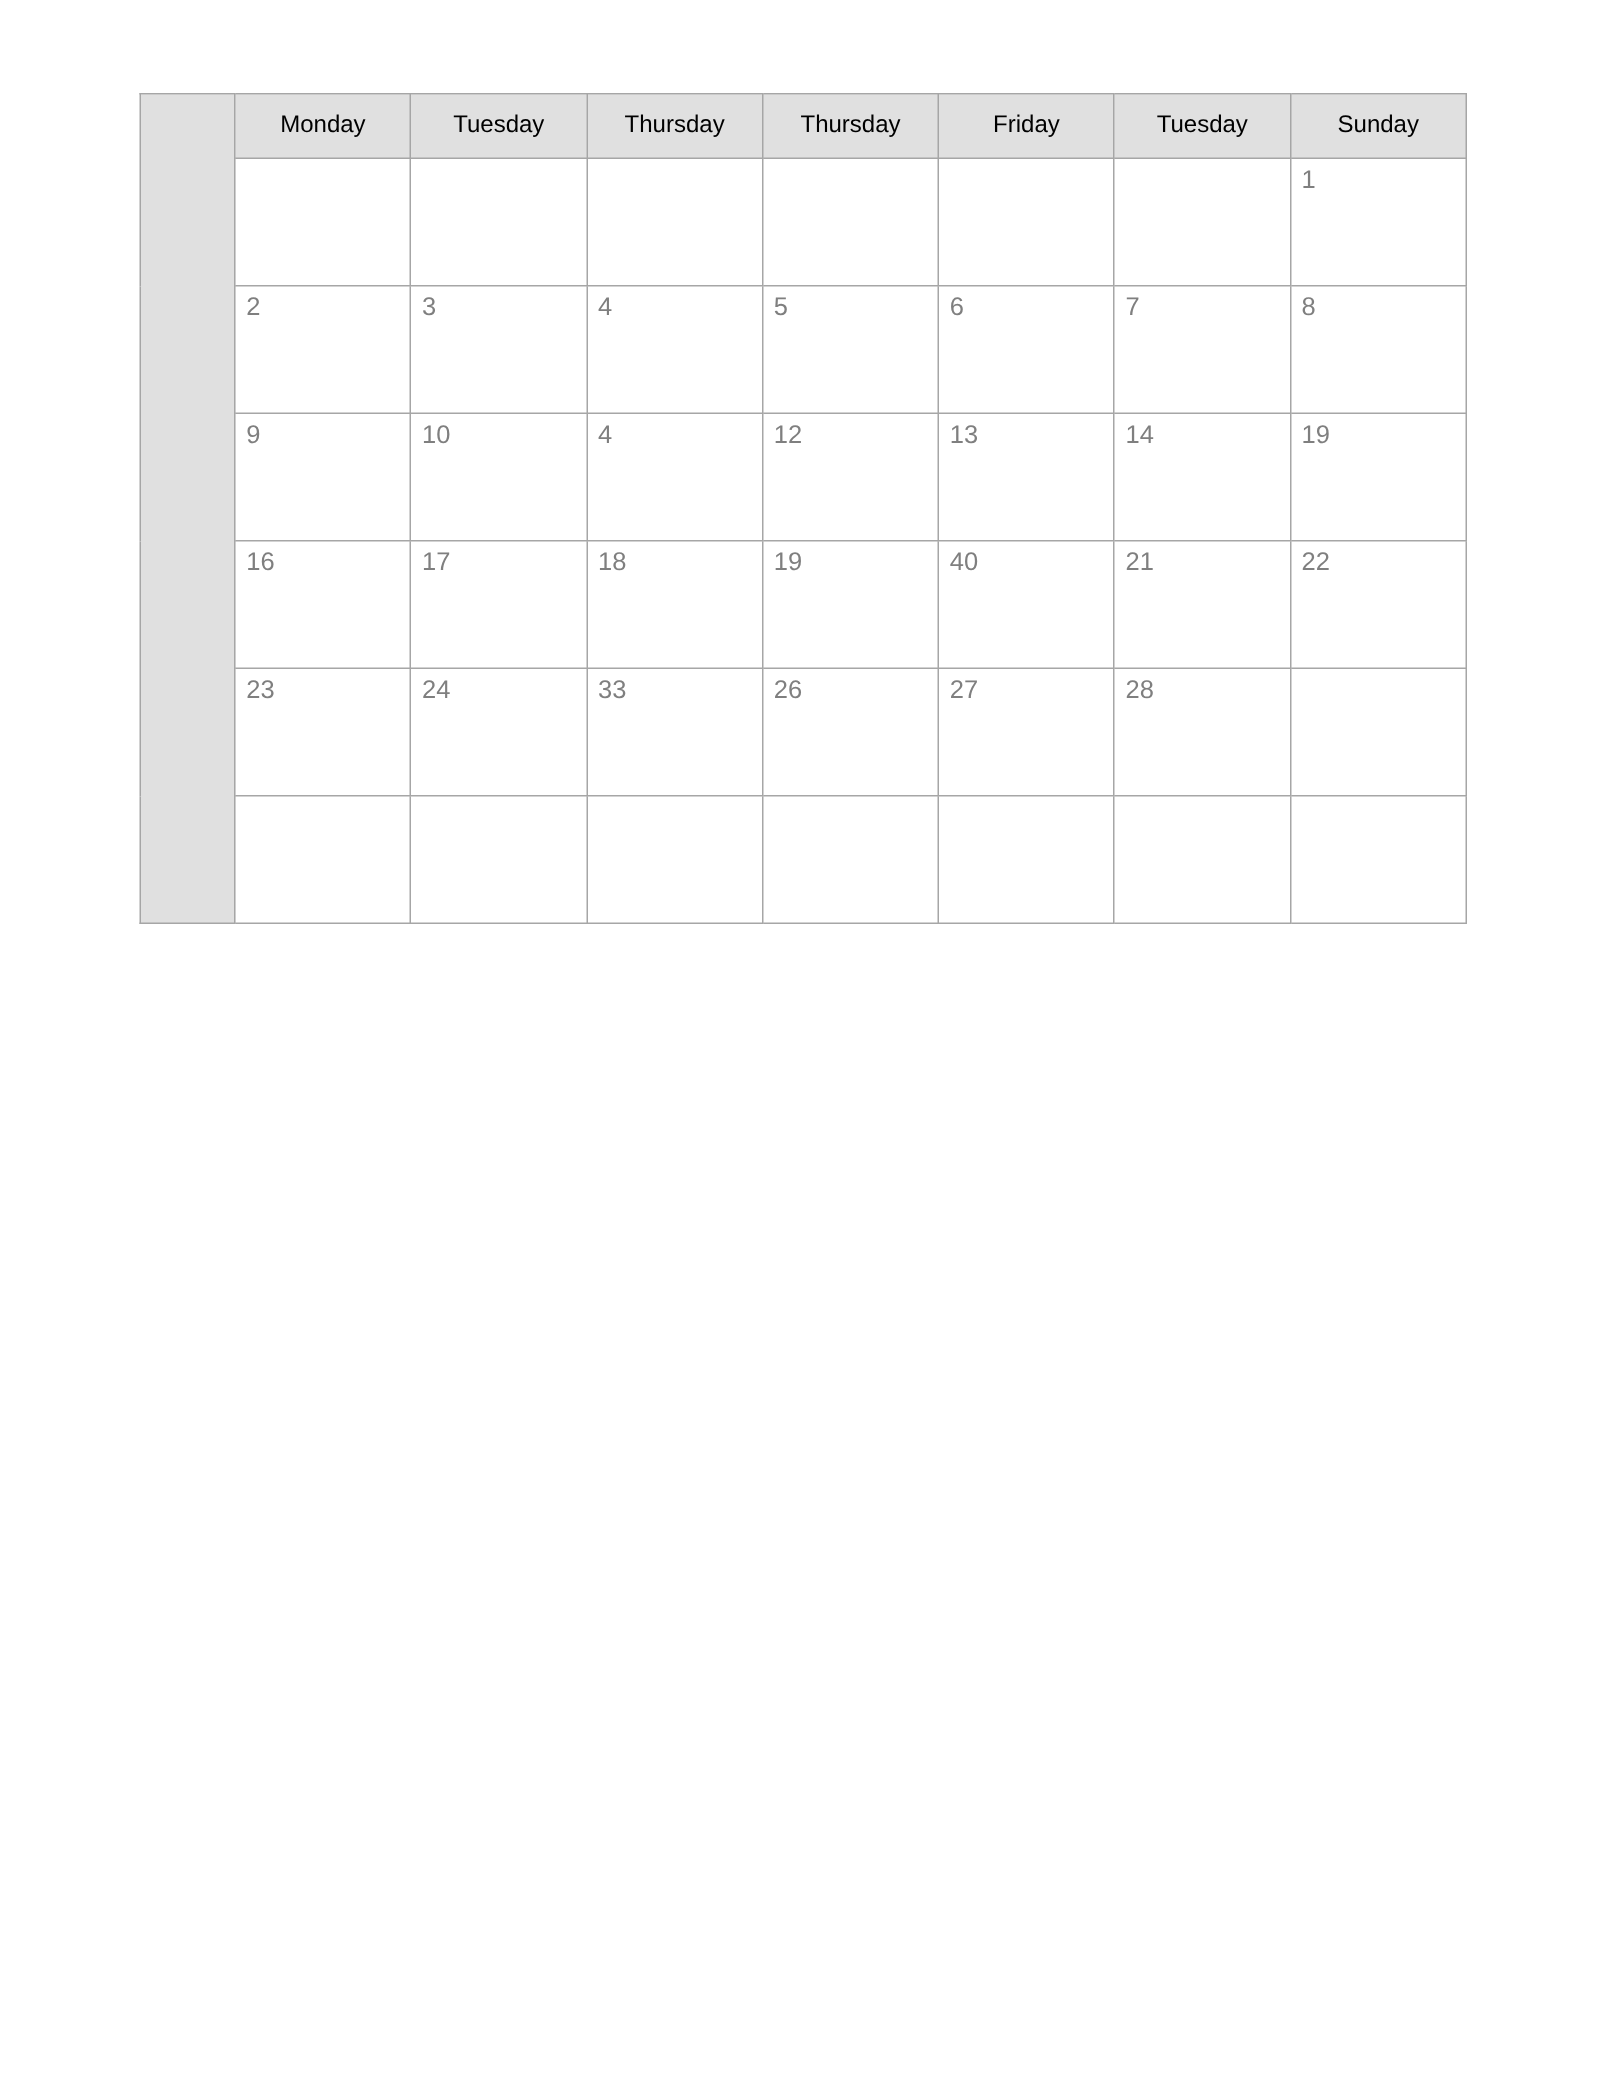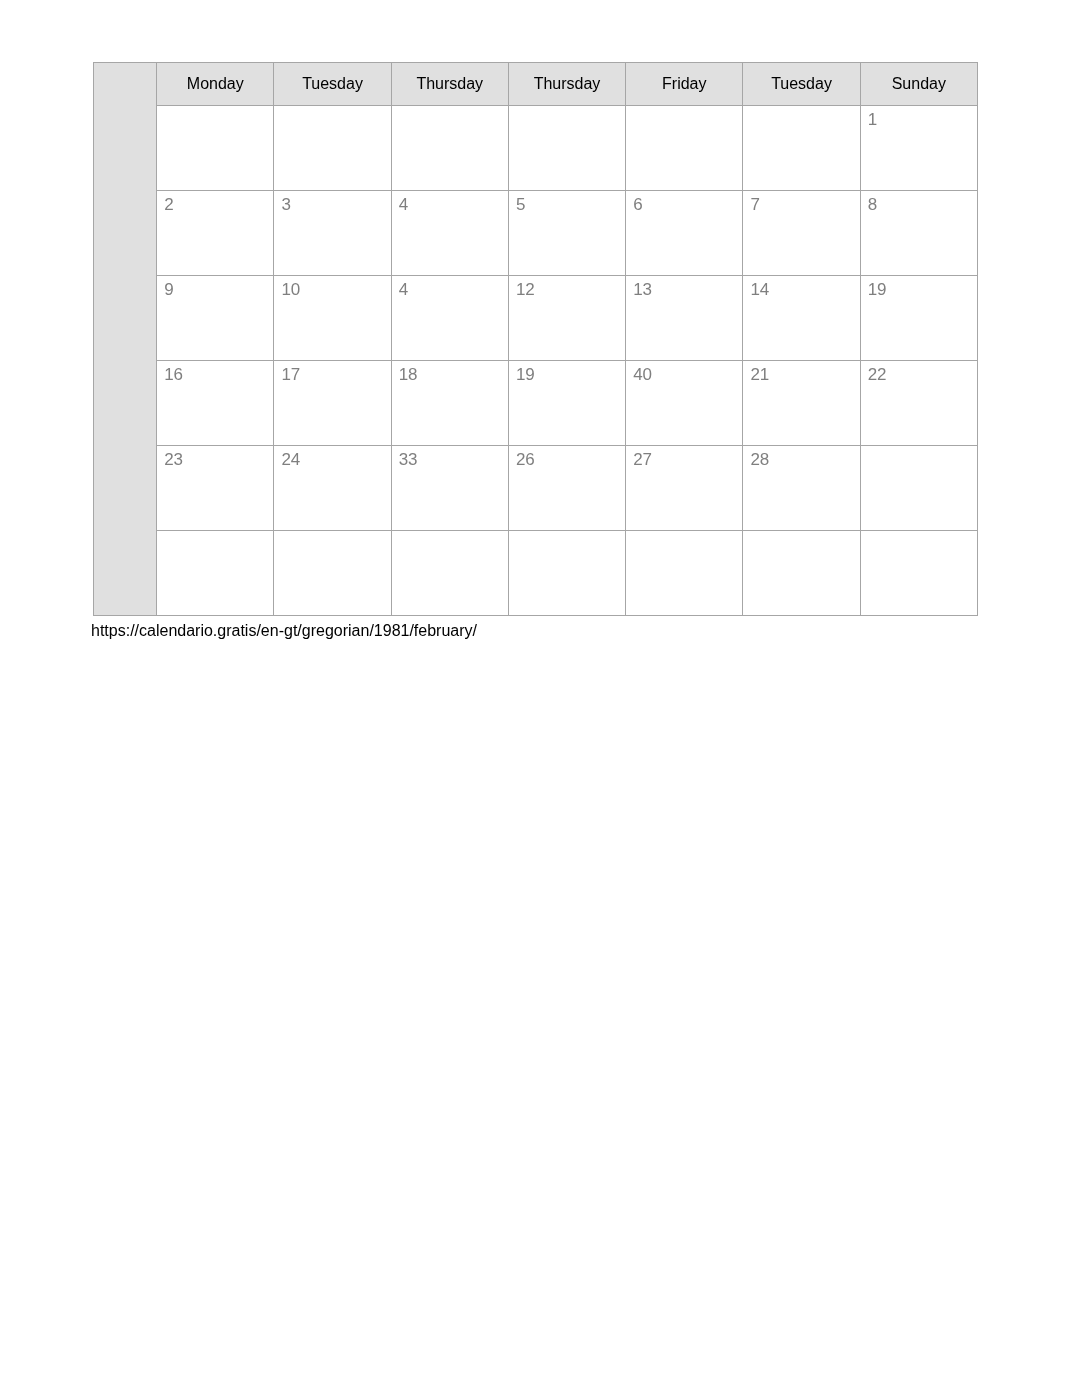--- a/index.html
+++ b/index.html
@@ -158,16 +158,15 @@
           <td class="day-cell"></td>
           <td class="day-cell"></td>
           <td class="day-cell"></td>
           <td class="day-cell"></td>
           <td class="day-cell"></td>
           <td class="day-cell"></td>
         </tr>
       </tbody>
   </table>
 
-  <div class="source-url">https://calendario.gratis/en-gt/gregorian/1981/february/</div>
 
 
 </div>
 
 </body></html>

